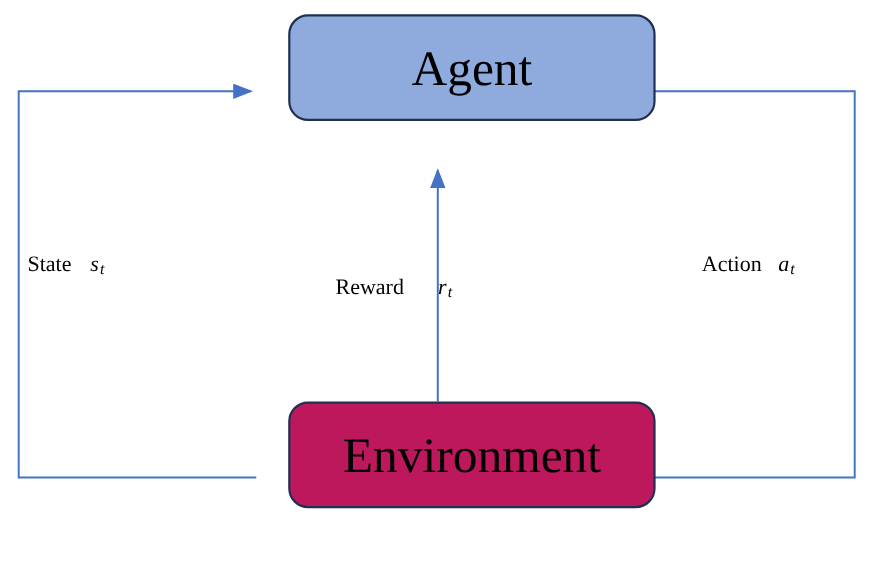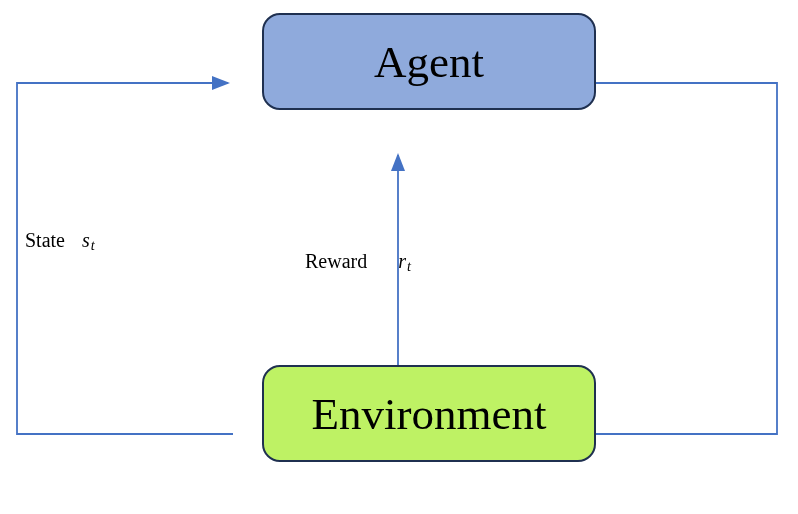--- a/index.html
+++ b/index.html
@@ -37,21 +37,21 @@
     font-size: 45px;
     color: #000000;
     margin-left: 29px;
   }
   .agent-box {
     top: 13px;
     background: #8faadc;
   }
   .environment-box {
     top: 365px;
-    background: #bef264;
+    background: #be185d;
   }
   .edge-label {
     position: absolute;
     top: 229px;
     display: flex;
     align-items: flex-start;
     font-size: 20px;
     color: #000000;
     white-space: nowrap;
   }
@@ -101,14 +101,18 @@
   <div class="edge-label state-label">
     <span class="word">State</span>
     <span class="math"><span>s</span><span class="sub">t</span></span>
   </div>
 
   <div class="edge-label reward-label">
     <span class="word">Reward</span>
     <span class="math"><span>r</span><span class="sub">t</span></span>
   </div>
 
+  <div class="edge-label action-label">
+    <span class="word">Action</span>
+    <span class="math"><span>a</span><span class="sub">t</span></span>
+  </div>
 
 </div>
 
 </body></html>

